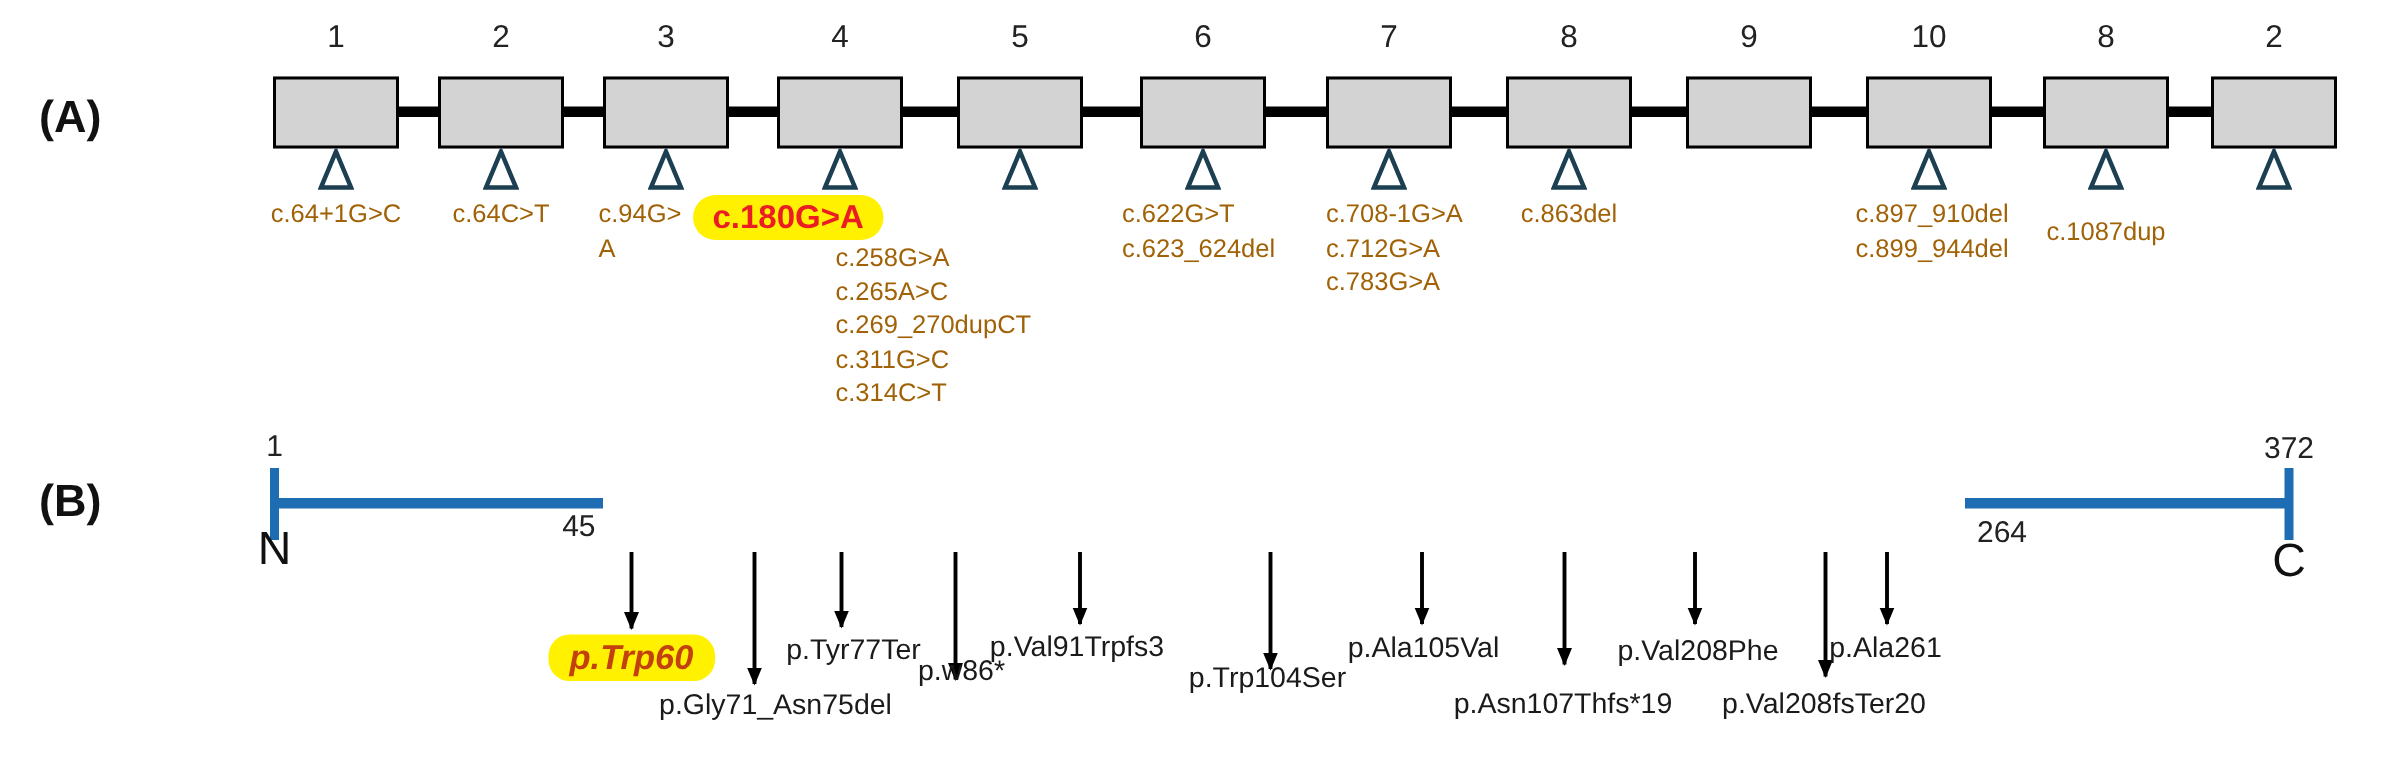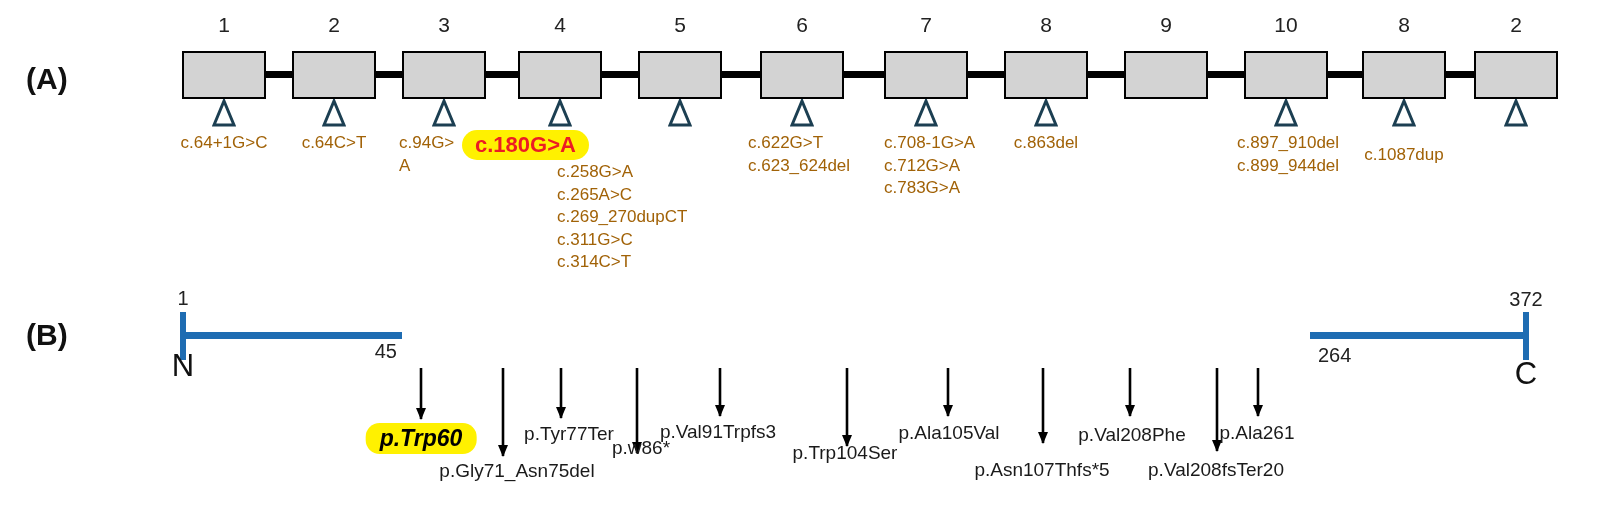--- a/index.html
+++ b/index.html
@@ -35,21 +35,21 @@
     display:flex;align-items:center;justify-content:center;
   }
   #domain-title{font-size:42px;color:#111;letter-spacing:0.5px;}
   .dom-pos{position:absolute;font-size:20px;color:#222;}
   #arrow-svg{position:absolute;left:0;top:0;width:1600px;height:508px;pointer-events:none;}
   .prot-label{
     position:absolute;font-size:19px;white-space:nowrap;color:#1a1a1a;
     transform:translateX(-50%);
   }
   .hl-pill-b{
-    font-size:23px;font-weight:bold;font-style:italic;color:#000000;
+    font-size:23px;font-weight:bold;font-style:italic;color:#c2410c;
     background:#fff100;border-radius:14px;padding:2px 14px;
   }
 </style>
 </head>
 <body>
 
 <div id="figure">
 
   <div class="abs panel-label" style="left:26px;top:62px;">(A)</div>
 
@@ -189,19 +189,19 @@
     </svg>
 
   <div id="protein-label-layer">
       <div class="prot-label hl-pill-b" style="left: 421px; top: 423px;">p.Trp60</div>
       <div class="prot-label" style="left: 517px; top: 460px;">p.Gly71_Asn75del</div>
       <div class="prot-label" style="left: 569px; top: 423px;">p.Tyr77Ter</div>
       <div class="prot-label" style="left: 641px; top: 437px;">p.w86*</div>
       <div class="prot-label" style="left: 718px; top: 421px;">p.Val91Trpfs3</div>
       <div class="prot-label" style="left: 845px; top: 442px;">p.Trp104Ser</div>
       <div class="prot-label" style="left: 949px; top: 422px;">p.Ala105Val</div>
-      <div class="prot-label" style="left: 1042px; top: 459px;">p.Asn107Thfs*5</div>
+      <div class="prot-label" style="left: 1042px; top: 459px;">p.Asn107Thfs*19</div>
       <div class="prot-label" style="left: 1132px; top: 424px;">p.Val208Phe</div>
       <div class="prot-label" style="left: 1216px; top: 459px;">p.Val208fsTer20</div>
       <div class="prot-label" style="left: 1243px; top: 422px; padding-left: 28px;">p.Ala261</div>
     </div>
 
 </div>
 
 </body></html>

